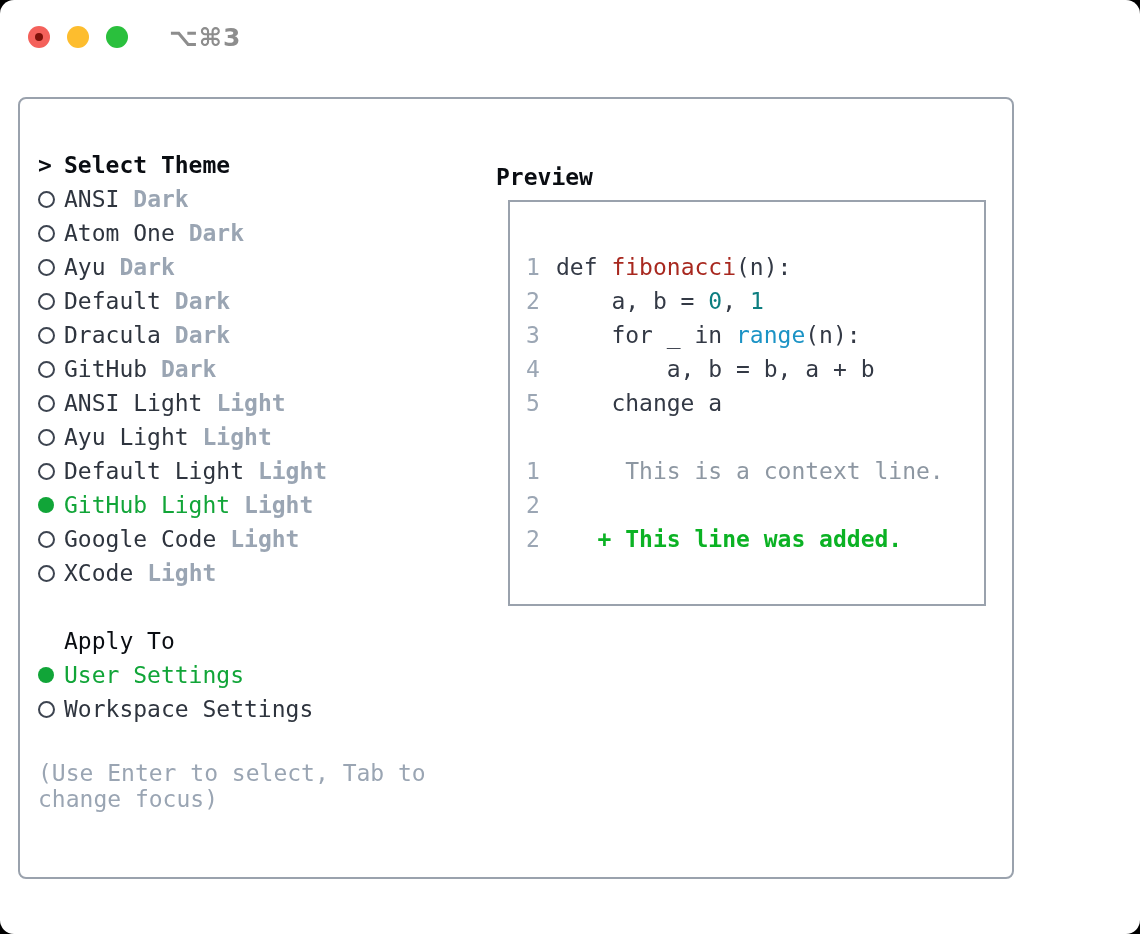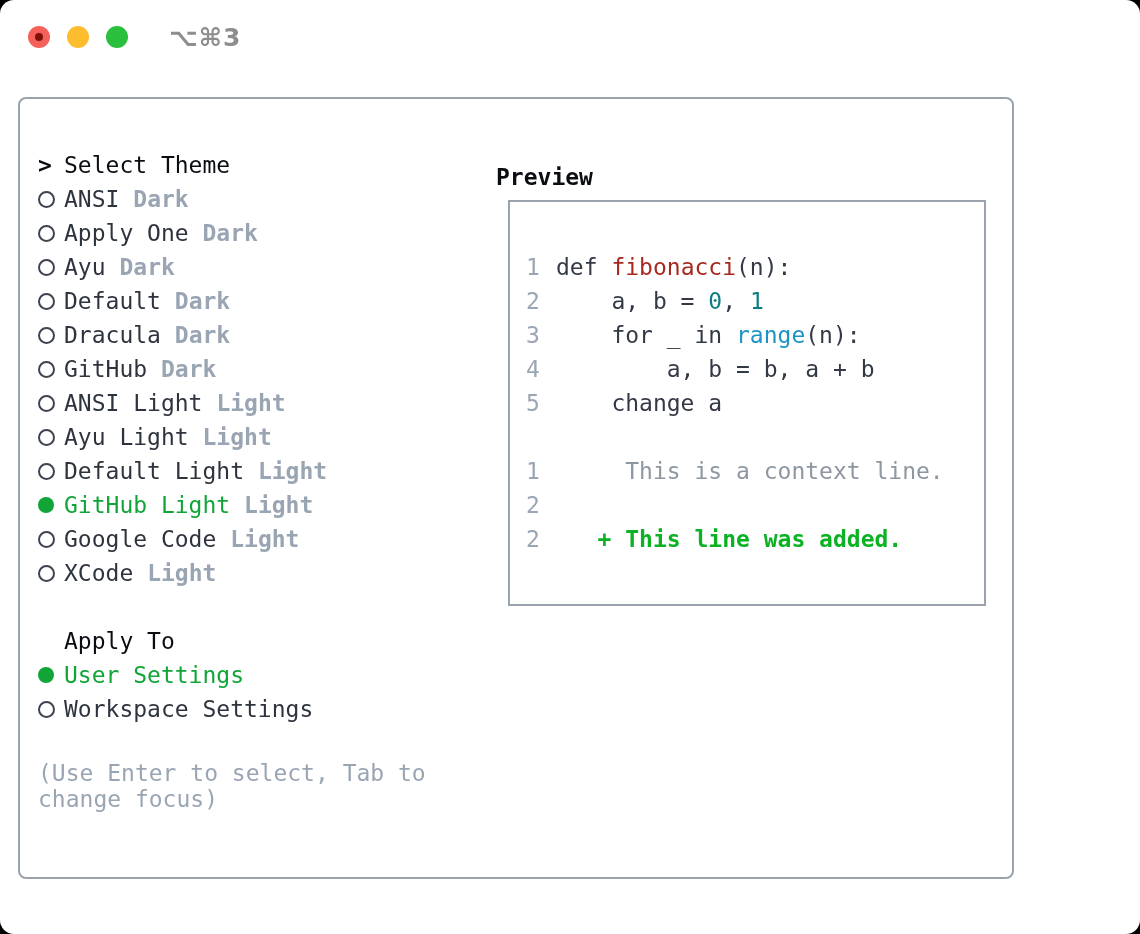--- a/index.html
+++ b/index.html
@@ -15,21 +15,21 @@
   .dot.red .inner{position:absolute;left:7px;top:7px;width:8px;height:8px;border-radius:50%;background:var(--traffic_red_dot);}
   .dot.yellow{background:var(--traffic_yellow);}
   .dot.green{background:var(--traffic_green);}
   .win-title{margin-left:24px;font-family:"DejaVu Sans","Liberation Sans",sans-serif;font-size:25px;font-weight:600;color:var(--title);letter-spacing:1px;}
   
   .panel{position:absolute;left:18px;top:97px;width:996px;height:782px;box-sizing:border-box;border:2px solid var(--border);border-radius:8px;background:#fff;}
   .left{position:absolute;left:18px;top:49px;font-size:23px;color:var(--text_dark);}
   .row{height:34px;display:flex;align-items:center;white-space:pre;}
   .marker{width:26px;flex:0 0 26px;display:flex;align-items:center;}
   .cursor{font-weight:bold;color:var(--text_black);}
-  .heading{font-weight:normal;color:var(--text_black);}
+  .heading{font-weight:bold;color:var(--text_black);}
   .subheading{color:var(--text_black);}
   .radio{width:13px;height:13px;border-radius:50%;border:2px solid var(--radio_ring);box-sizing:content-box;}
   .radio.on{width:16px;height:16px;border:none;background:var(--ui_green);}
   .item-name{color:var(--text_dark);text-align:center;}
   .item-name.sel{color:var(--ui_green);}
   .variant{color:var(--muted);margin-left:13.9px;font-weight:bold;}
   .spacer{height:34px;}
   .help{width:402px;line-height:26px;color:var(--muted);white-space:normal;}
   
   .preview-heading{position:absolute;left:476px;top:61px;height:34px;display:flex;align-items:center;font-size:23px;font-weight:bold;color:var(--text_black);}
@@ -68,21 +68,21 @@
 
       <div id="theme-items">
   <div class="row">
     <span class="marker"><span class="radio"></span></span>
     <span class="item-name">ANSI</span>
     <span class="variant">Dark</span>
   </div>
 
   <div class="row">
     <span class="marker"><span class="radio"></span></span>
-    <span class="item-name">Apply One</span>
+    <span class="item-name">Atom One</span>
     <span class="variant">Dark</span>
   </div>
 
   <div class="row">
     <span class="marker"><span class="radio"></span></span>
     <span class="item-name">Ayu</span>
     <span class="variant">Dark</span>
   </div>
 
   <div class="row">

